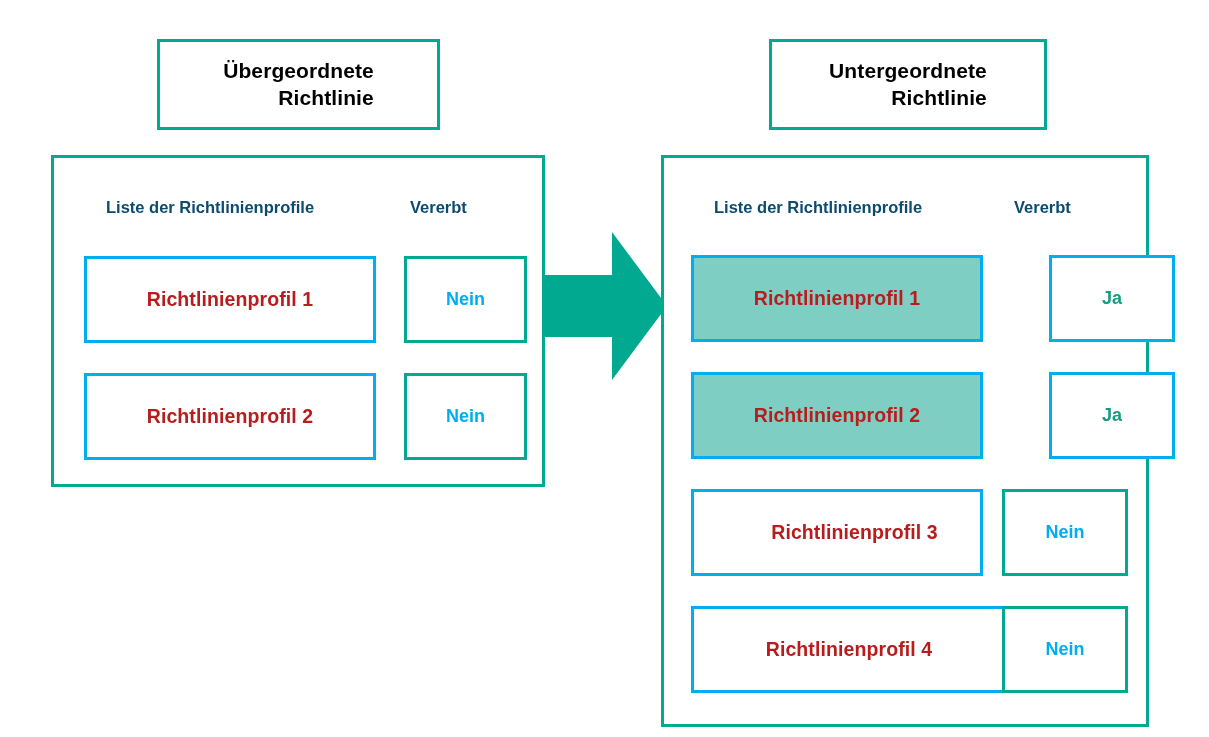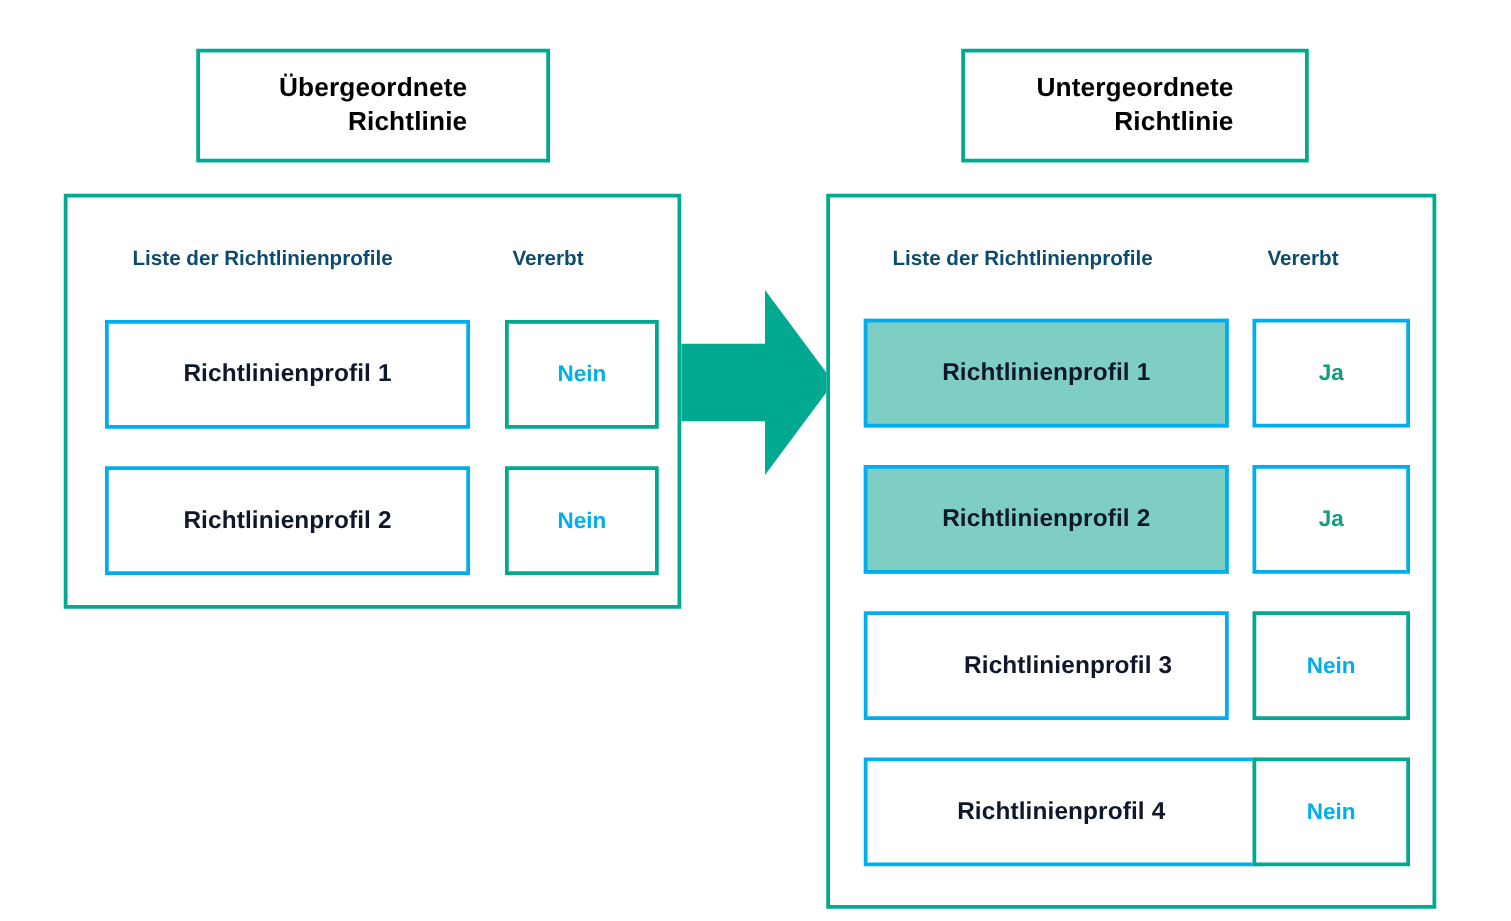--- a/index.html
+++ b/index.html
@@ -52,32 +52,32 @@
     background: #ffffff;
     display: flex;
     align-items: center;
     box-sizing: border-box;
   }
   .cell.profile {
     border: 3px solid var(--blue);
     justify-content: center;
     font-size: 19.5px;
     font-weight: bold;
-    color: #0f172a;
+    color: #b91c1c;
     letter-spacing: 0.1px;
   }
   .cell.profile.highlight { background: var(--highlight); }
 
   .cell.inherit {
     justify-content: center;
     font-size: 18px;
     font-weight: bold;
   }
   .cell.inherit.border-green { border: 3px solid var(--teal); }
-  .cell.inherit.border-blue  { border: 3px solid var(--blue); }
+  .cell.inherit.border-blue  { border: 3px solid var(--blue); margin-left: 47px; }
   .cell.inherit.val-nein { color: var(--blue); }
   .cell.inherit.val-ja   { color: var(--teal-text); }
 
   
   .arrow-svg { display: block; }
 
   :root {
     --teal: #00a98f;
     --teal-text: #159b7e;
     --blue: #00aeef;

